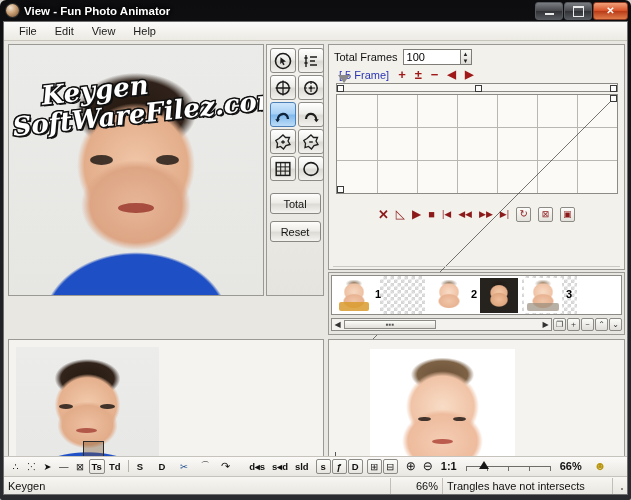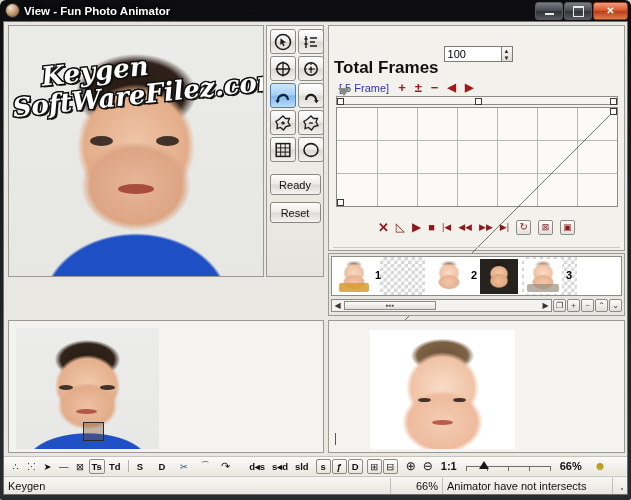--- a/index.html
+++ b/index.html
@@ -131,21 +131,21 @@
     margin:4px auto 0 auto;width:49px;height:19px;
     border:1px solid #8a8882;border-radius:3px;
     background:linear-gradient(180deg,#fdfdfc 0%,#eeece7 45%,#dddbd5 55%,#f4f3f0 100%);
     display:flex;align-items:center;justify-content:center;
     font-size:11px;color:#161616;cursor:pointer;
   }
 
   
   #pane-timeline{left:324px;top:3px;width:297px;height:226px;background:#f2f1ec;}
   .tl-row1{display:flex;align-items:center;padding:4px 0 0 5px;gap:5px;}
-  .tl-label{font-size:17px;color:#111;font-weight:bold;margin-top:28px;}
+  .tl-label{font-size:11px;color:#111;font-weight:normal;}
   .spin-wrap{display:flex;align-items:stretch;height:16px;}
   .spin-input{
     width:57px;height:16px;box-sizing:border-box;
     border:1px solid #7f7d77;border-right:none;background:#fff;
     font-family:"Liberation Sans",sans-serif;font-size:11px;
     padding:1px 3px;color:#000;outline:none;
   }
   .spin-btns{
     width:12px;border:1px solid #7f7d77;box-sizing:border-box;
     background:linear-gradient(180deg,#fafaf8,#dedcd6);
@@ -326,20 +326,26 @@
             <span class="glyph-max"></span>
           </div>
         <div class="wb close">
             <span>✕</span>
           </div>
       </div>
     </div>
 
     <div class="client">
 
+      <div class="menubar">
+        <div class="menuitem">File</div>
+        <div class="menuitem">Edit</div>
+        <div class="menuitem">View</div>
+        <div class="menuitem">Help</div>
+      </div>
 
       <div class="workspace">
 
         <div class="pane" id="pane-main">
           <div class="photo photo-boy-big">
             <div class="feat" style="left:32%;top:44%;width:9%;height:4%;"></div>
             <div class="feat" style="left:58%;top:44%;width:9%;height:4%;"></div>
             <div class="feat" style="left:43%;top:63%;width:14%;height:4%;background:#9c3b30;opacity:.85;"></div>
           </div>
           <div class="wm">
@@ -411,21 +417,21 @@
                   <path d="M6.7 2.6 v12.8M11.2 2.6 v12.8M2.2 6.9 h13.6M2.2 11.1 h13.6" stroke="#1d1d1d" stroke-width="1"></path>
                 </svg>
             </div>
             <div class="tbtn">
               <svg width="18" height="18" viewBox="0 0 18 18">
                   <ellipse cx="9" cy="9" rx="7" ry="6.4" fill="none" stroke="#1d1d1d" stroke-width="1.6"></ellipse>
                 </svg>
             </div>
           </div>
 
-          <div class="pbtn" style="margin-top:12px;">Ready</div>
+          <div class="pbtn" style="margin-top:12px;">Total</div>
           <div class="pbtn" style="margin-top:7px;">Reset</div>
         </div>
 
         <div class="pane" id="pane-timeline">
 
           <div class="tl-row1">
             <span class="tl-label">Total Frames</span>
             <span class="spin-wrap">
               <input class="spin-input" value="100" style="">
               <span class="spin-btns">
@@ -595,21 +601,21 @@
           <span class="ztick" style="left:84px"></span>
           <span class="zthumb"></span>
         </span>
         <span class="zpct">66%</span>
         <span class="bt" style="margin-left:4px;color:#b9960f;font-size:12px;">☻</span>
       </div>
 
       <div class="statusbar">
         <span class="st-cell st-main">Keygen</span>
         <span class="st-cell st-pct">66%</span>
-        <span class="st-cell st-msg">Animator have not intersects</span>
+        <span class="st-cell st-msg">Trangles have not intersects</span>
         <span class="st-cell st-grip">
             <span class="grip-dots"></span>
           </span>
       </div>
 
     </div>
   </div>
 </div>
 
 </body></html>

